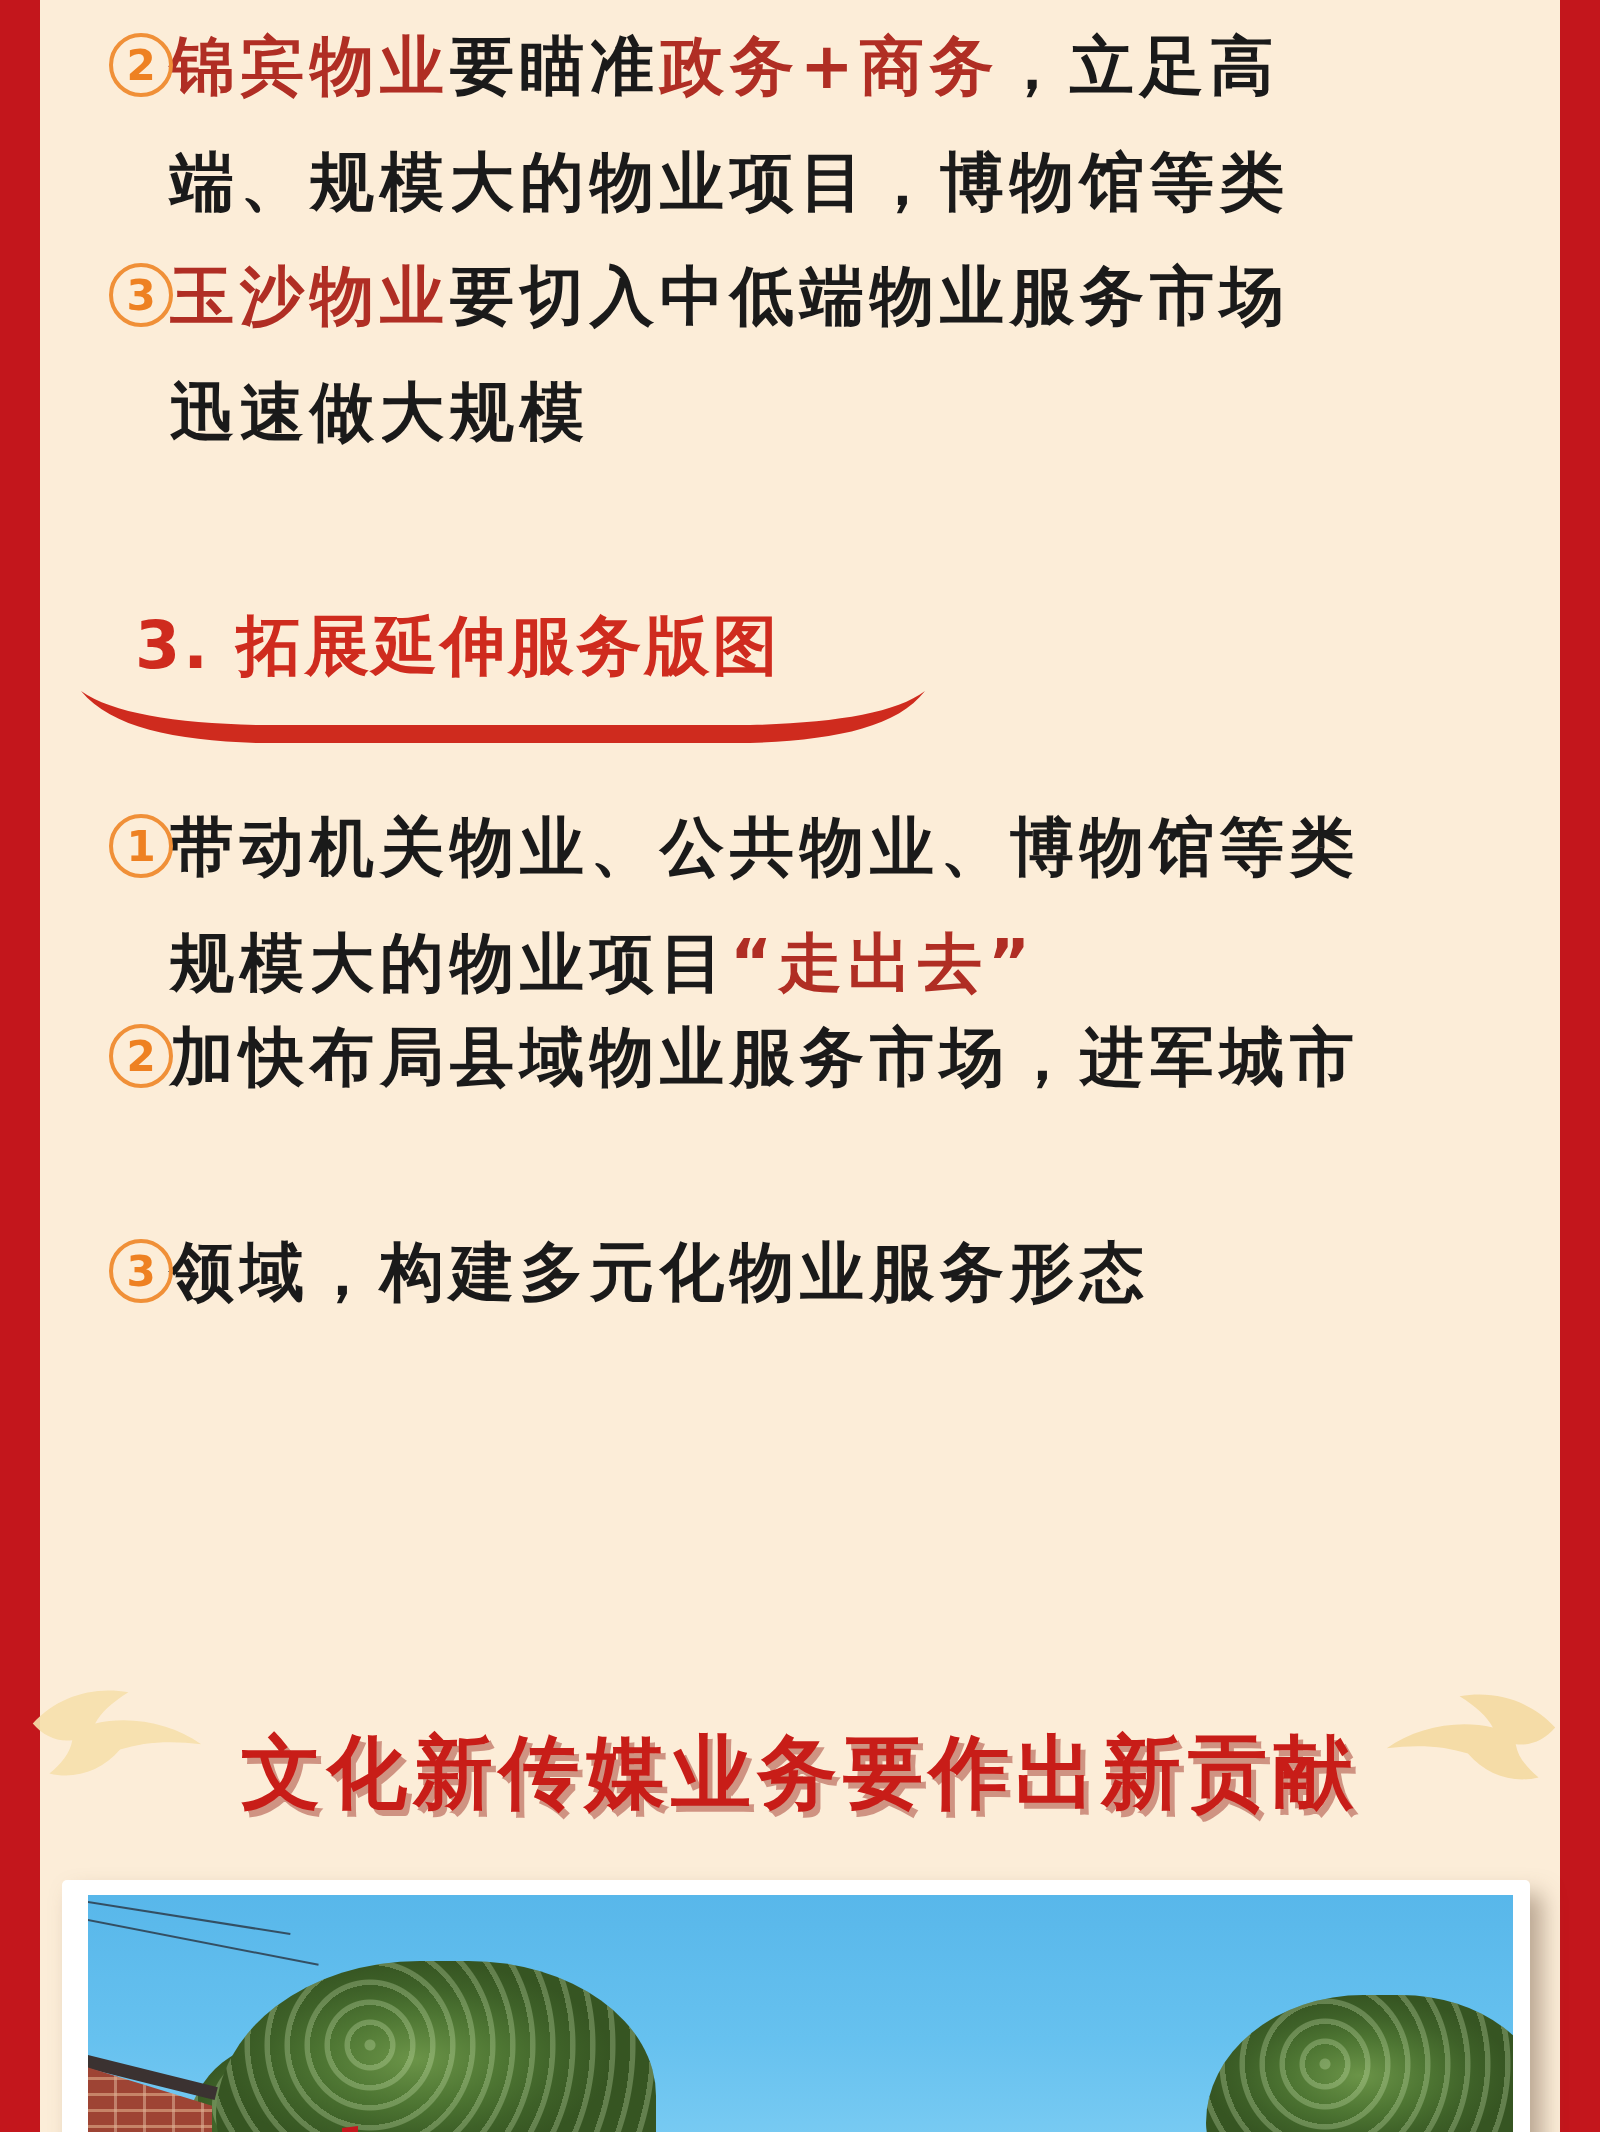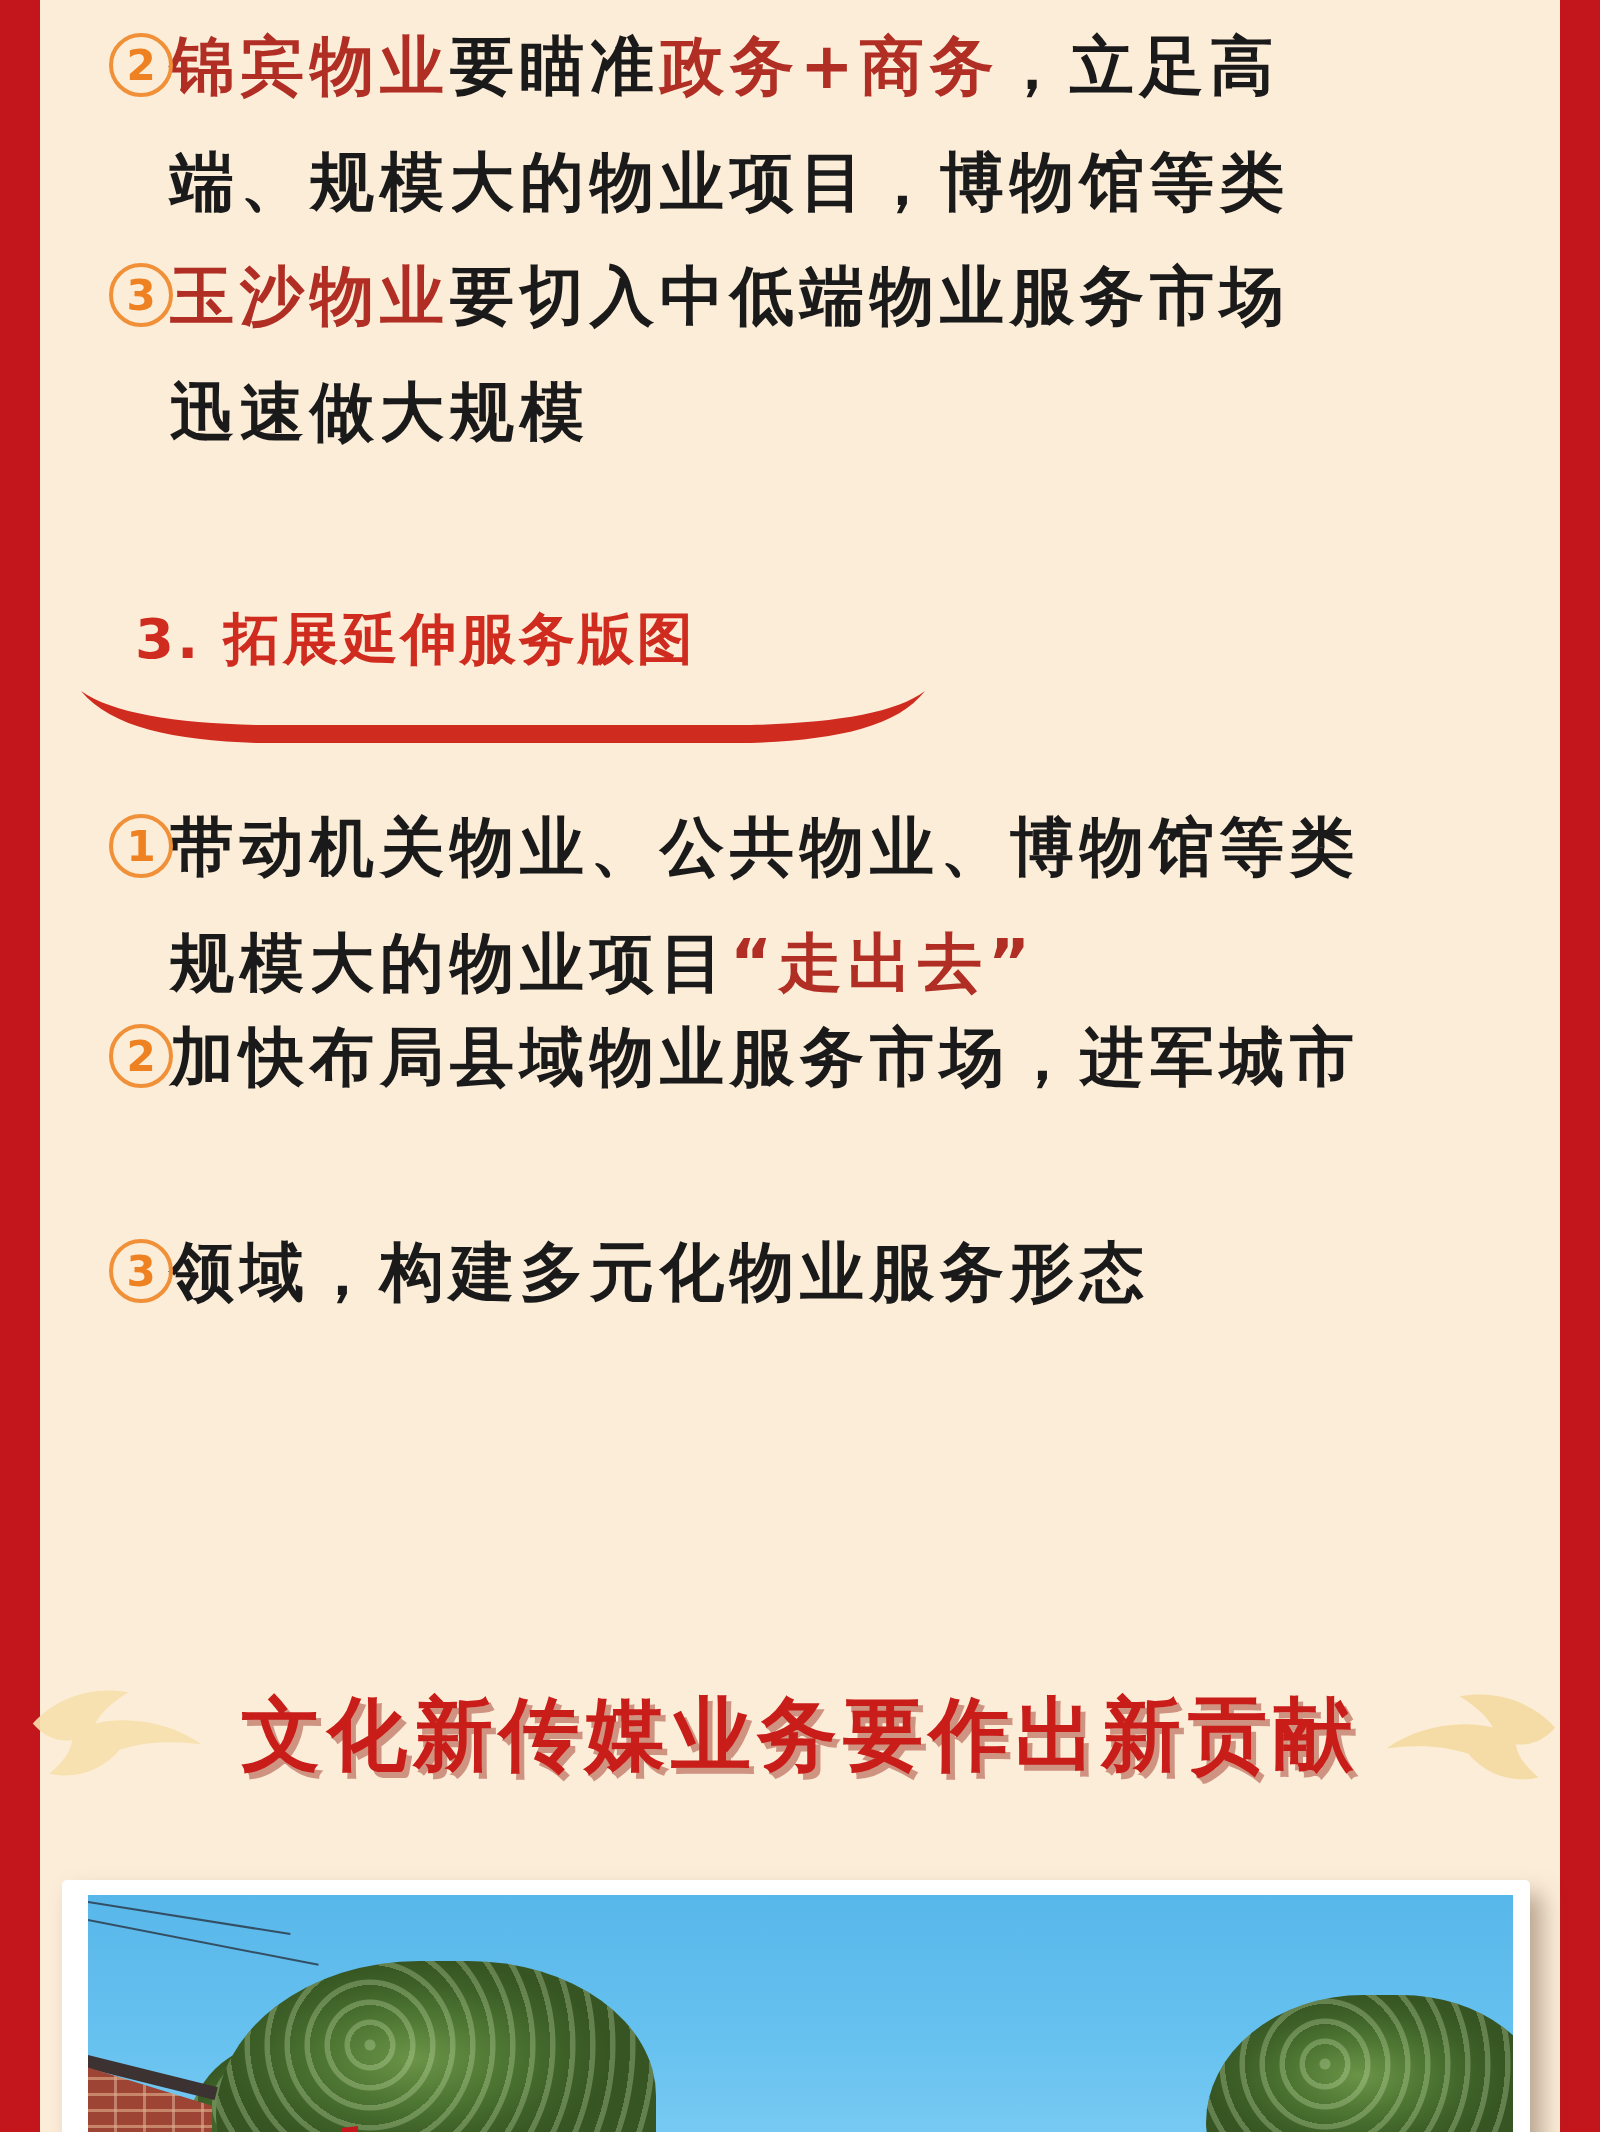--- a/index.html
+++ b/index.html
@@ -12,26 +12,26 @@
   
   .item{position:absolute;left:105px;width:1420px;}
   .badge{position:absolute;left:4px;top:25px;width:56px;height:56px;border:4px solid #F09038;
          border-radius:50%;color:#EE8122;font-size:42px;font-weight:bold;
          display:flex;align-items:center;justify-content:center;background:transparent;}
   .lines{margin-left:65px;font-size:64px;line-height:116px;font-weight:bold;
          color:#1A1A1A;letter-spacing:6px;white-space:nowrap;}
   .red{color:#B02E24;}
 
   
-  .sec-heading{position:absolute;left:135px;top:602px;font-size:56px;font-weight:bold;
+  .sec-heading{position:absolute;left:135px;top:602px;font-size:65px;font-weight:bold;
                color:#CF2B1E;letter-spacing:3px;white-space:nowrap;}
   .swoosh{position:absolute;left:78px;top:688px;width:850px;height:58px;}
 
   
-  .banner{position:absolute;left:40px;width:1520px;top:1682px;text-align:center;
+  .banner{position:absolute;left:40px;width:1520px;top:1720px;text-align:center;
           font-size:80px;font-weight:bold;color:#C81D18;letter-spacing:6px;white-space:nowrap;
           text-shadow:5px 6px 0 rgba(152,38,26,0.45);}
 
   
   .dove{position:absolute;opacity:0.9;}
   .dove svg{display:block;}
   .dove.left-dove{left:28px;top:1684px;width:178px;height:104px;}
   .dove.right-dove{left:1382px;top:1688px;width:178px;height:104px;transform:scaleX(-1);}
 
   

